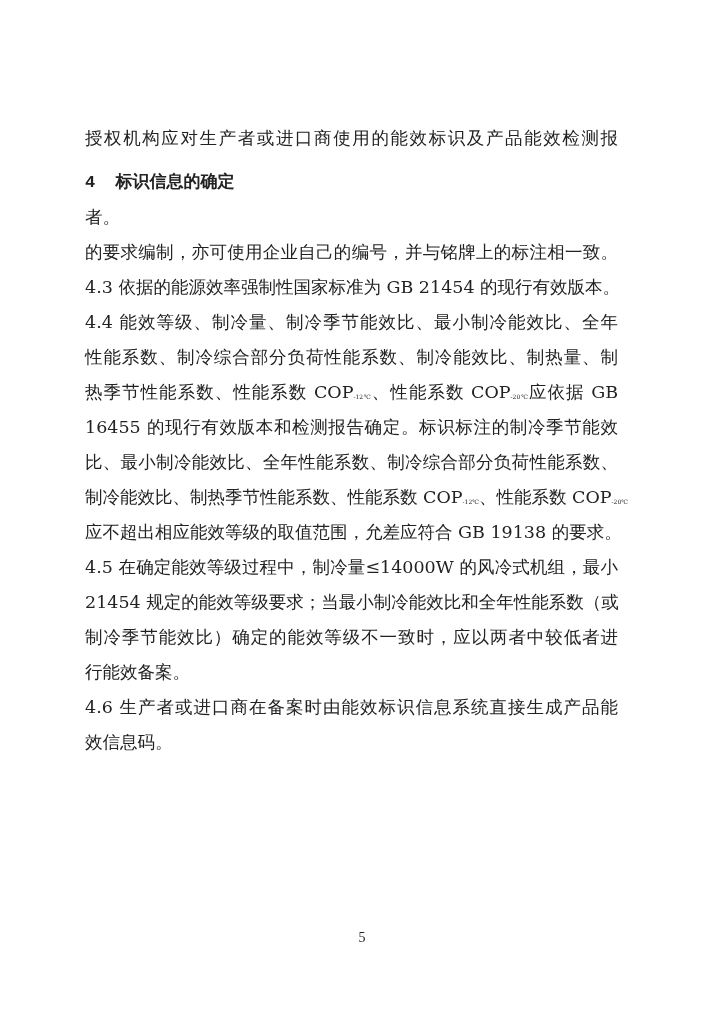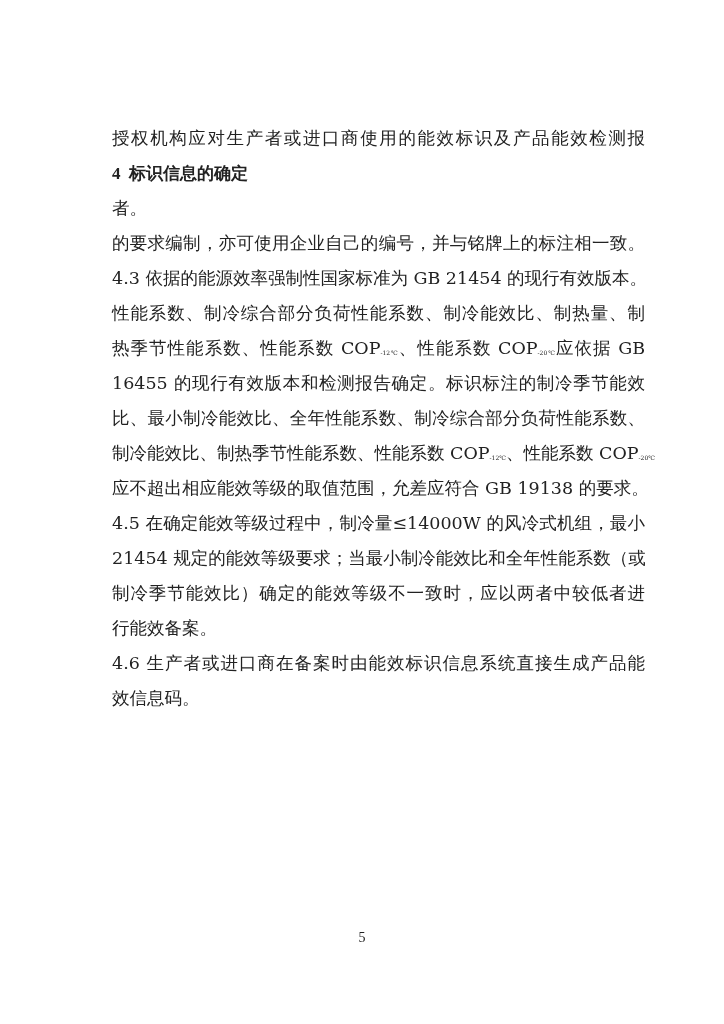--- a/index.html
+++ b/index.html
@@ -1,22 +1,22 @@
 <!DOCTYPE html>
 <html><head>
 <meta charset="utf-8">
 <style>
   html, body { margin: 0; padding: 0; background: #ffffff; }
   body { width: 724px; height: 1024px; position: relative; overflow: hidden;
          font-family: "DejaVu Serif", "Liberation Serif", serif; color: #222; }
-  .page { position: absolute; left: 112px; top: 121px; width: 533px; }
+  .page { position: absolute; left: 85px; top: 121px; width: 533px; }
   .line { height: 35px; line-height: 35px; font-size: 17.5px; white-space: nowrap;
           text-align: justify; text-align-last: justify; letter-spacing: 0; }
   .line.last { text-align-last: left; }
-  .heading { font-family: Liberation Serif, serif; font-weight: bold; font-size: 17px; text-align-last: left; }
+  .heading { font-family: Liberation Mono, monospace; font-weight: bold; font-size: 17px; text-align-last: left; margin-top: 9px; }
   sub { font-size: 6px; vertical-align: baseline; position: relative; top: 1px; }
   .pageno { position: absolute; left: 0; width: 724px; top: 930px; text-align: center;
             font-size: 14px; font-family: "Liberation Serif", serif; }
 </style>
 </head>
 <body>
 
 <div class="page">
   <div class="line">授权机构应对生产者或进口商使用的能效标识及产品能效检测报</div>
 
@@ -24,20 +24,21 @@
     <span>4</span>&nbsp;
     <span>标识信息的确定</span>
   </div>
 
   <div class="line last">者。</div>
 
   <div class="line">的要求编制，亦可使用企业自己的编号，并与铭牌上的标注相一致。</div>
 
   <div class="line">4.3 依据的能源效率强制性国家标准为 GB 21454 的现行有效版本。</div>
 
+  <div class="line">4.4 能效等级、制冷量、制冷季节能效比、最小制冷能效比、全年</div>
   <div class="line">性能系数、制冷综合部分负荷性能系数、制冷能效比、制热量、制</div>
   <div class="line"><span>热季节性能系数、性能系数 COP</span><sub>-12℃</sub><span>、性能系数 COP</span><sub>-20℃</sub><span>应依据 GB</span></div>
   <div class="line">16455 的现行有效版本和检测报告确定。标识标注的制冷季节能效</div>
   <div class="line">比、最小制冷能效比、全年性能系数、制冷综合部分负荷性能系数、</div>
   <div class="line"><span>制冷能效比、制热季节性能系数、性能系数 COP</span><sub>-12℃</sub><span>、性能系数 COP</span><sub>-20℃</sub></div>
   <div class="line">应不超出相应能效等级的取值范围，允差应符合 GB 19138 的要求。</div>
 
   <div class="line">4.5 在确定能效等级过程中，制冷量≤14000W 的风冷式机组，最小</div>
   <div class="line">21454 规定的能效等级要求；当最小制冷能效比和全年性能系数（或</div>
   <div class="line">制冷季节能效比）确定的能效等级不一致时，应以两者中较低者进</div>

